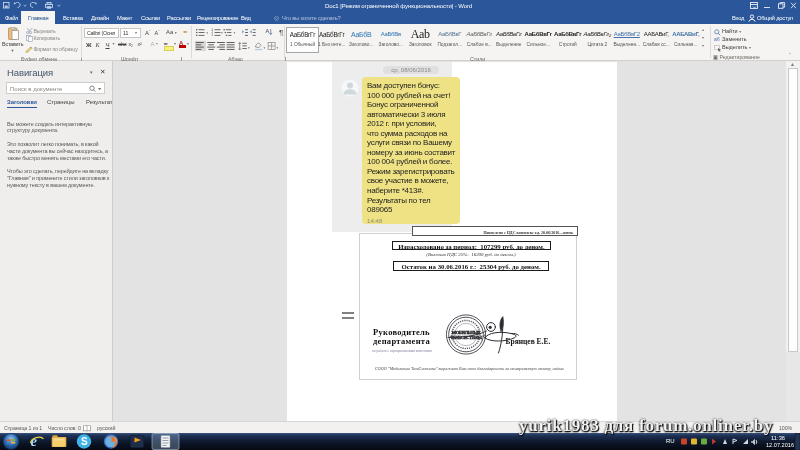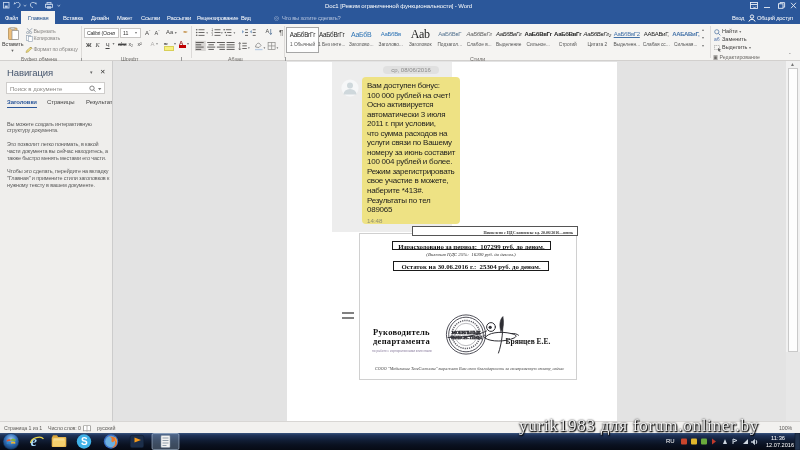--- a/index.html
+++ b/index.html
@@ -39,21 +39,21 @@
   #bubble .ts{font-size:6.2px;color:#8e8d6e;margin-top:2.5px;letter-spacing:0;}
   
   .serif{font-family:"Liberation Serif",serif;}
   .bbox{position:absolute;border:1px solid #1a1a1a;background:#fff;box-sizing:border-box;text-align:center;font-family:"Liberation Serif",serif;font-weight:bold;color:#111;white-space:nowrap;}
   
   #vscroll{left:786px;top:61px;width:14px;height:363px;background:#f1f1f1;}
   
   #statusbar{left:0;top:421px;width:800px;height:12px;background:#f2f1ef;border-top:1px solid #d8d6d4;box-sizing:border-box;font-size:5.3px;color:#5d5b58;letter-spacing:-0.1px;}
   
   #taskbar{left:0;top:433px;width:800px;height:17px;background:linear-gradient(#3a5680 0%,#20345a 12%,#101c33 45%,#0a1120 70%,#060a14 100%);}
-  #watermark{left:519px;top:416px;font-family:"Liberation Serif",serif;font-weight:normal;font-size:17px;color:#f2f2f2;letter-spacing:0.75px;text-shadow:0 1px 2px #111,0 0 2px #333,1px 1px 1px #000;white-space:nowrap;}
+  #watermark{left:519px;top:416px;font-family:"Liberation Serif",serif;font-weight:bold;font-size:17px;color:#f2f2f2;letter-spacing:0.75px;text-shadow:0 1px 2px #111,0 0 2px #333,1px 1px 1px #000;white-space:nowrap;}
   .tray{position:absolute;color:#fff;white-space:nowrap;}
 </style>
 </head>
 <body>
 
 <div class="abs" id="titlebar">
   <svg style="position:absolute;left:3px;top:2px;" width="58" height="7" viewBox="0 0 58 7">
     <g stroke="#c2d2e8" fill="none" stroke-width="0.9">
       <rect x="0.5" y="0.5" width="5.5" height="5.5"></rect>
         <rect x="1.8" y="3.6" width="2.9" height="2.2" fill="#c2d2e8" stroke="none"></rect>
@@ -354,23 +354,23 @@
     <div id="chat">
       <div id="datepill">ср, 08/06/2016</div>
       <svg style="position:absolute;left:9px;top:17px;" width="18" height="18" viewBox="0 0 18 18">
         <circle cx="9" cy="9" r="8.6" fill="#f6f7f8"></circle>
         <circle cx="9" cy="6.6" r="3" fill="#cfd8dc"></circle>
         <path d="M2.5,15.5 a6.5,5.5 0 0 1 13,0 z" fill="#cfd8dc"></path>
       </svg>
       <div id="bubble">
         <div class="t">Вам доступен бонус:</div>
         <div class="t">100 000 рублей на счет!</div>
-        <div class="t">Осно активируется</div>
+        <div class="t">Бонус ограниченной</div>
         <div class="t">автоматически 3 июля</div>
-        <div class="t">2011 г. при условии,</div>
+        <div class="t">2012 г. при условии,</div>
         <div class="t">что сумма расходов на</div>
         <div class="t">услуги связи по Вашему</div>
         <div class="t">номеру за июнь составит</div>
         <div class="t">100 004 рублей и более.</div>
         <div class="t">Режим зарегистрировать</div>
         <div class="t">свое участие в можете,</div>
         <div class="t">наберите *413#.</div>
         <div class="t">Результаты по тел</div>
         <div class="t">089065</div>
         <div class="ts">14:48</div>

